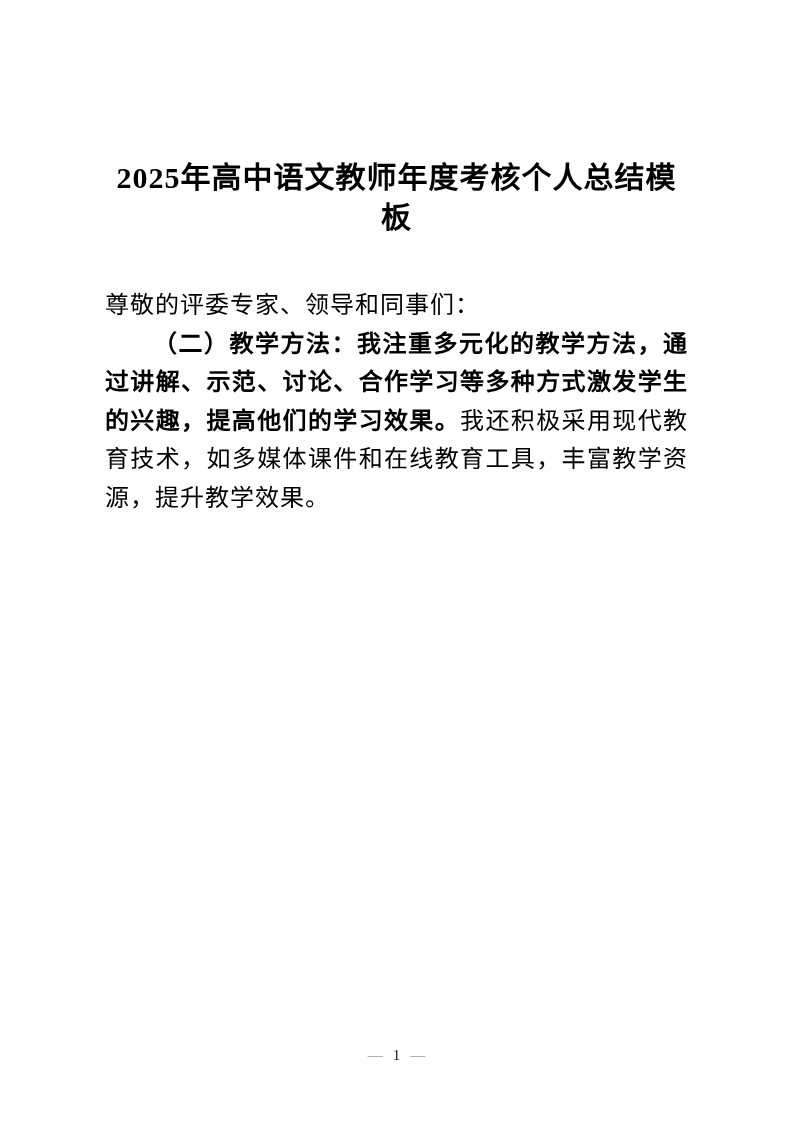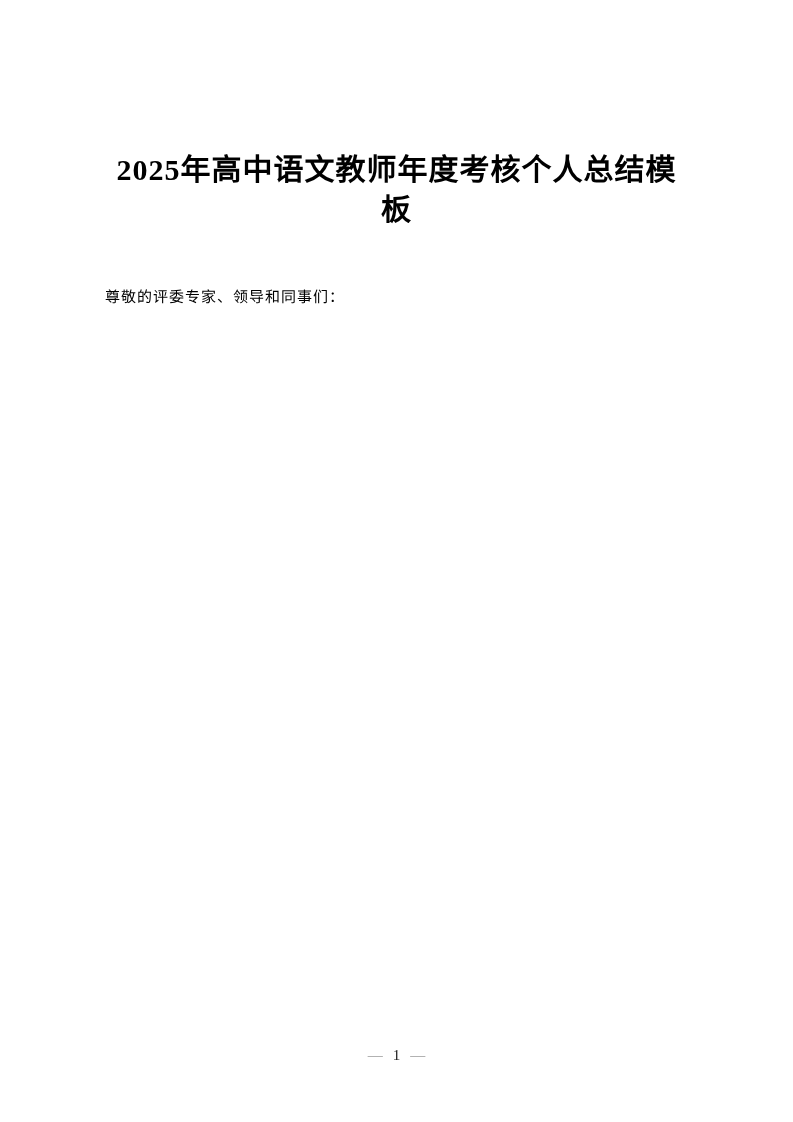--- a/index.html
+++ b/index.html
@@ -12,35 +12,35 @@
     width: 793px;
     height: 1122px;
     background: #ffffff;
     color: #000000;
     font-family: "Liberation Serif", "DejaVu Serif", serif;
     overflow: hidden;
     box-sizing: border-box;
   }
   .content {
     position: absolute;
-    top: 0;
+    top: 8px;
     left: 105px;
     width: 583px;
   }
   .doc-title {
     margin: 150px 0 0 0;
     font-size: 30px;
     line-height: 40px;
     font-weight: bold;
     text-align: center;
     letter-spacing: 1px;
   }
   .para {
     margin: 0;
-    font-size: 15px;
+    font-size: 24px;
     line-height: 38.5px;
     text-align: justify;
     letter-spacing: 1px;
     font-weight: normal;
   }
   .para.indent {
     text-indent: 2em;
   }
   .salutation {
     margin-top: 48px;
@@ -77,18 +77,19 @@
 <div class="page">
   <div class="content">
 
     <h1 class="doc-title">2025年高中语文教师年度考核个人总结模板</h1>
 
     <p class="para salutation">尊敬的评委专家、领导和同事们：</p>
 
 
 
 
+    <p class="para indent"><span class="lead-bold">（二）教学方法：我注重多元化的教学方法，通过讲解、示范、讨论、合作学习等多种方式激发学生的兴趣，提高他们的学习效果。</span><span>我还积极采用现代教育技术，如多媒体课件和在线教育工具，丰富教学资源，提升教学效果。</span></p>
 
 
   </div>
 
   <div class="page-footer"><span class="footer-dash">—</span><span class="footer-num">1</span><span class="footer-dash">—</span></div>
 </div>
 
 </body></html>

